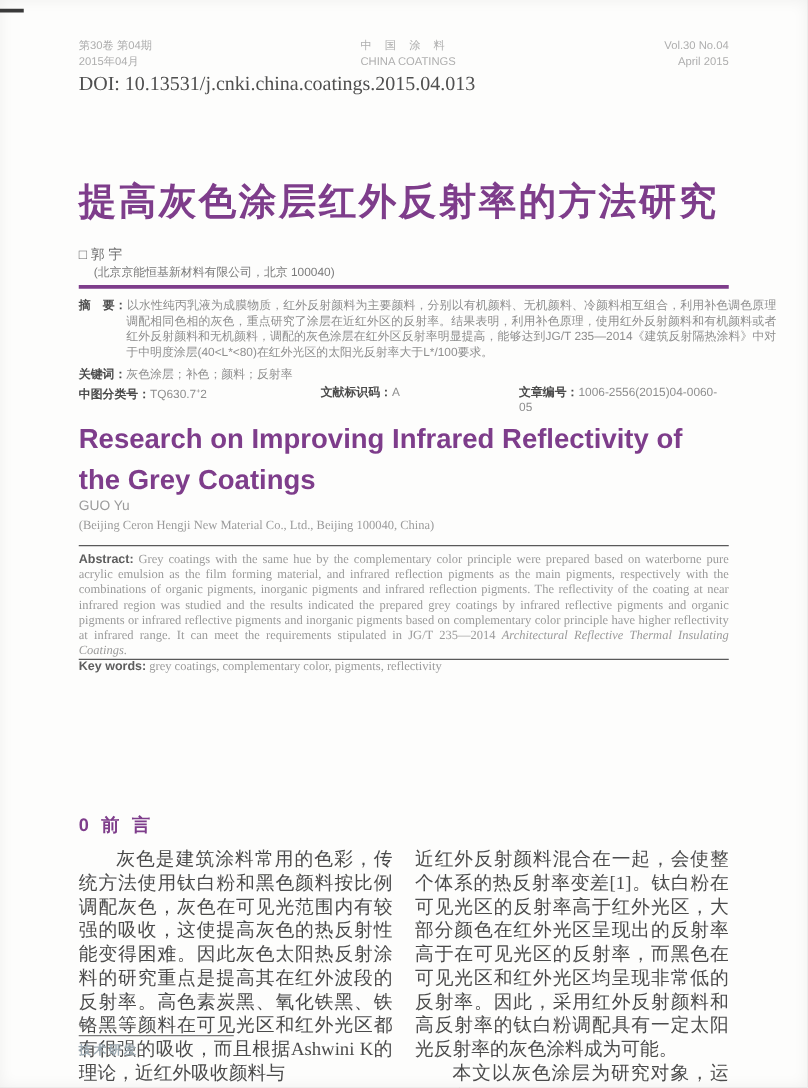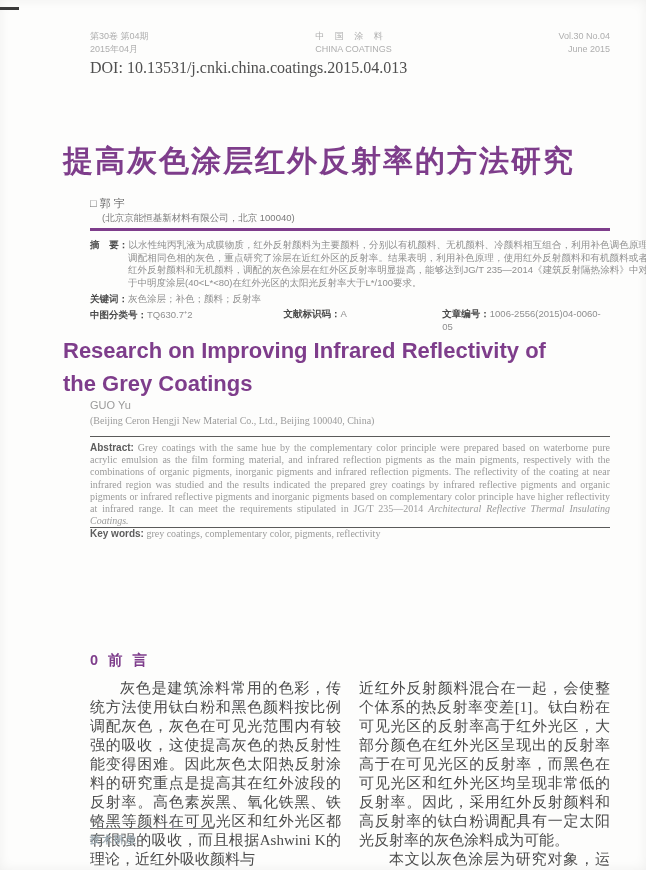--- a/index.html
+++ b/index.html
@@ -58,40 +58,40 @@
     font-family:"Liberation Serif",serif;}
   .col p{margin:0;}
   .col p.ind{text-indent:2em;}
 
   
   .footer{top:814px;}
   .pg-num{color:#8f8f8f;font-size:10px;font-family:"Liberation Serif",serif;}
   .pg-rule{width:124px;height:1px;background:#7a7a7a;margin:3px 0 4px 0;}
   .col-zh{color:#9dabb3;font-size:10px;font-weight:bold;letter-spacing:2px;}
   .col-en{color:#adb9c0;font-size:9.5px;font-family:"Liberation Serif",serif;margin-top:2px;}
-  .abs-pos{position:absolute;margin-left:27px;}
+  .abs-pos{position:absolute;}
 </style>
 </head>
 <body>
 
 <div class="page">
   <div class="scan-mark"></div>
 
   <div class="content abs-pos jheader">
     <div class="l">
       <div>第30卷 第04期</div>
       <div>2015年04月</div>
     </div>
     <div class="c">
       <div class="zh-sp">中 国 涂 料</div>
       <div>CHINA COATINGS</div>
     </div>
     <div class="r">
       <div>Vol.30 No.04</div>
-      <div>June 2015</div>
+      <div>April 2015</div>
     </div>
   </div>
   <div class="content abs-pos doi">DOI: 10.13531/j.cnki.china.coatings.2015.04.013</div>
 
   <h1 class="content abs-pos title-zh" style="margin:0;">提高灰色涂层红外反射率的方法研究</h1>
   <div class="content abs-pos author-zh">□ 郭  宇</div>
   <div class="content abs-pos affil-zh">(北京京能恒基新材料有限公司，北京 100040)</div>
   <div class="content abs-pos rule-purple"></div>
 
   <div class="content abs-pos abs-zh">

